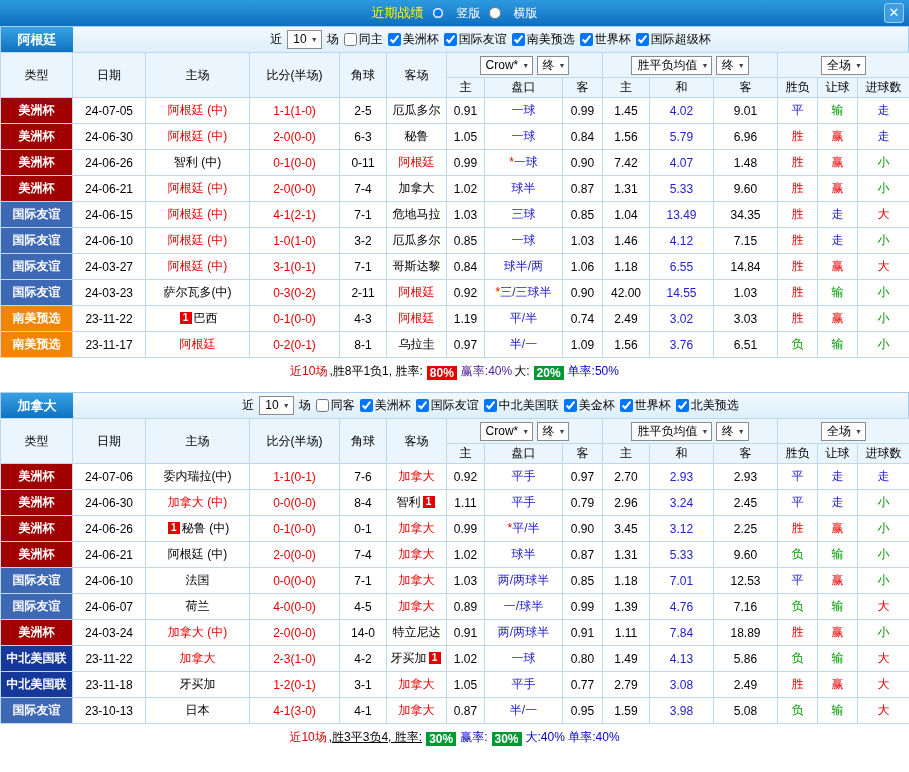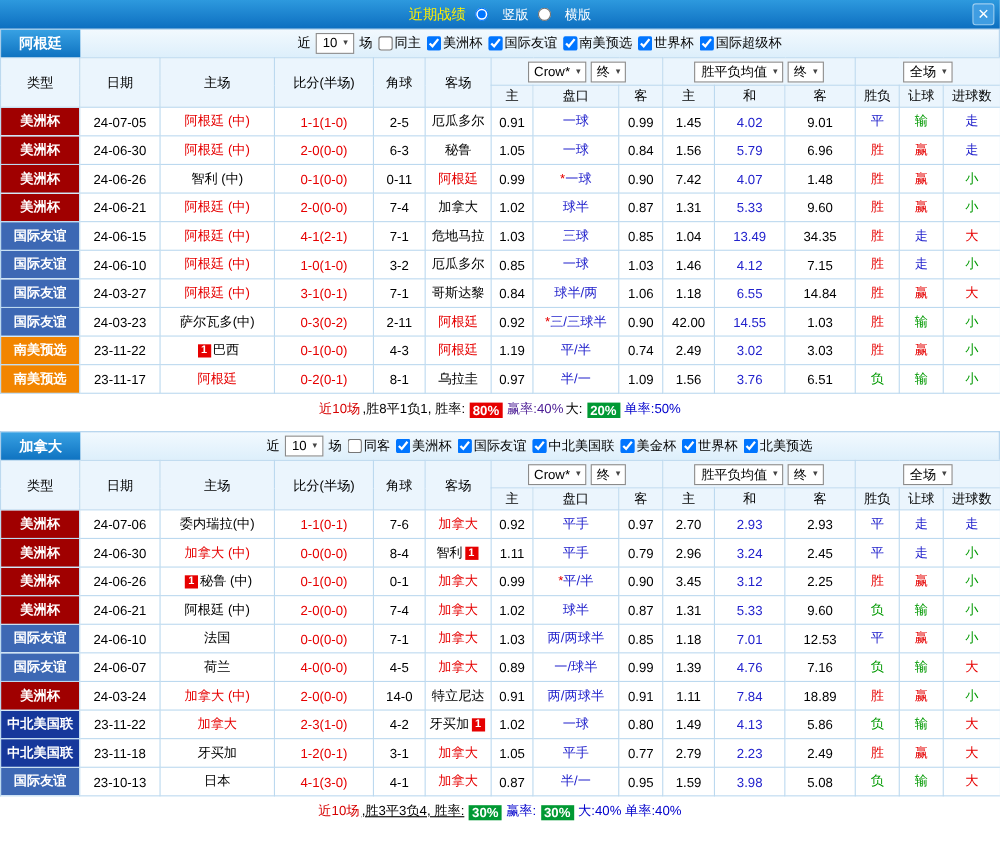--- a/index.html
+++ b/index.html
@@ -591,21 +591,21 @@
           <td class="type" style="background: rgb(22, 56, 155);">中北美国联</td>
           <td>23-11-18</td>
           <td><span>牙买加</span></td>
           <td class="score">1-2(0-1)</td>
           <td>3-1</td>
           <td><span class="hl">加拿大</span></td>
           <td>1.05</td>
           <td class="hcap">平手</td>
           <td>0.77</td>
           <td>2.79</td>
-          <td class="mid">2.23</td>
+          <td class="mid">3.08</td>
           <td>2.49</td>
           <td style="color: rgb(230, 0, 0);">胜</td>
           <td style="color: rgb(230, 0, 0);">赢</td>
           <td style="color: rgb(230, 0, 0);">大</td>
         </tr>
         <tr>
           <td class="type" style="background: rgb(61, 104, 180);">国际友谊</td>
           <td>23-10-13</td>
           <td><span>日本</span></td>
           <td class="score">4-1(3-0)</td>

